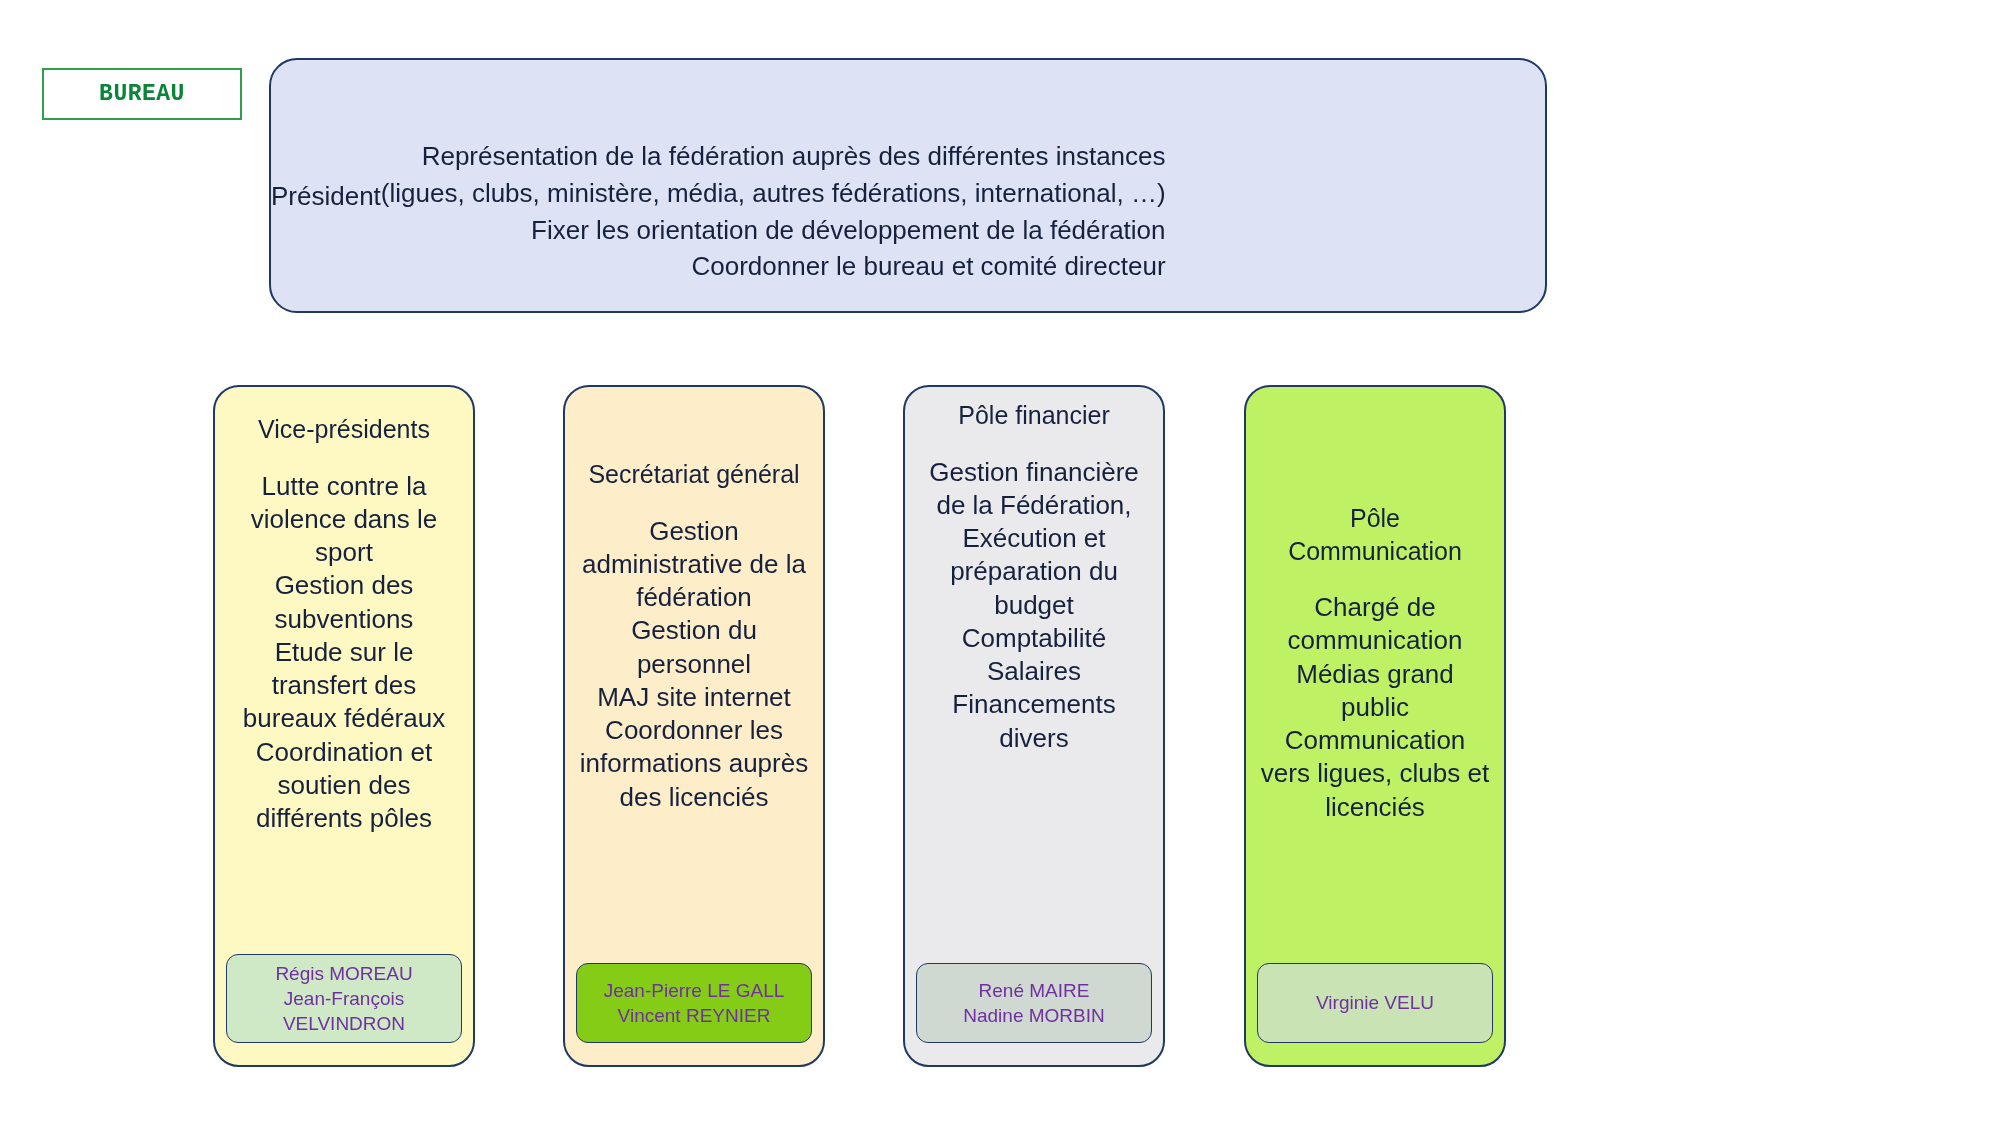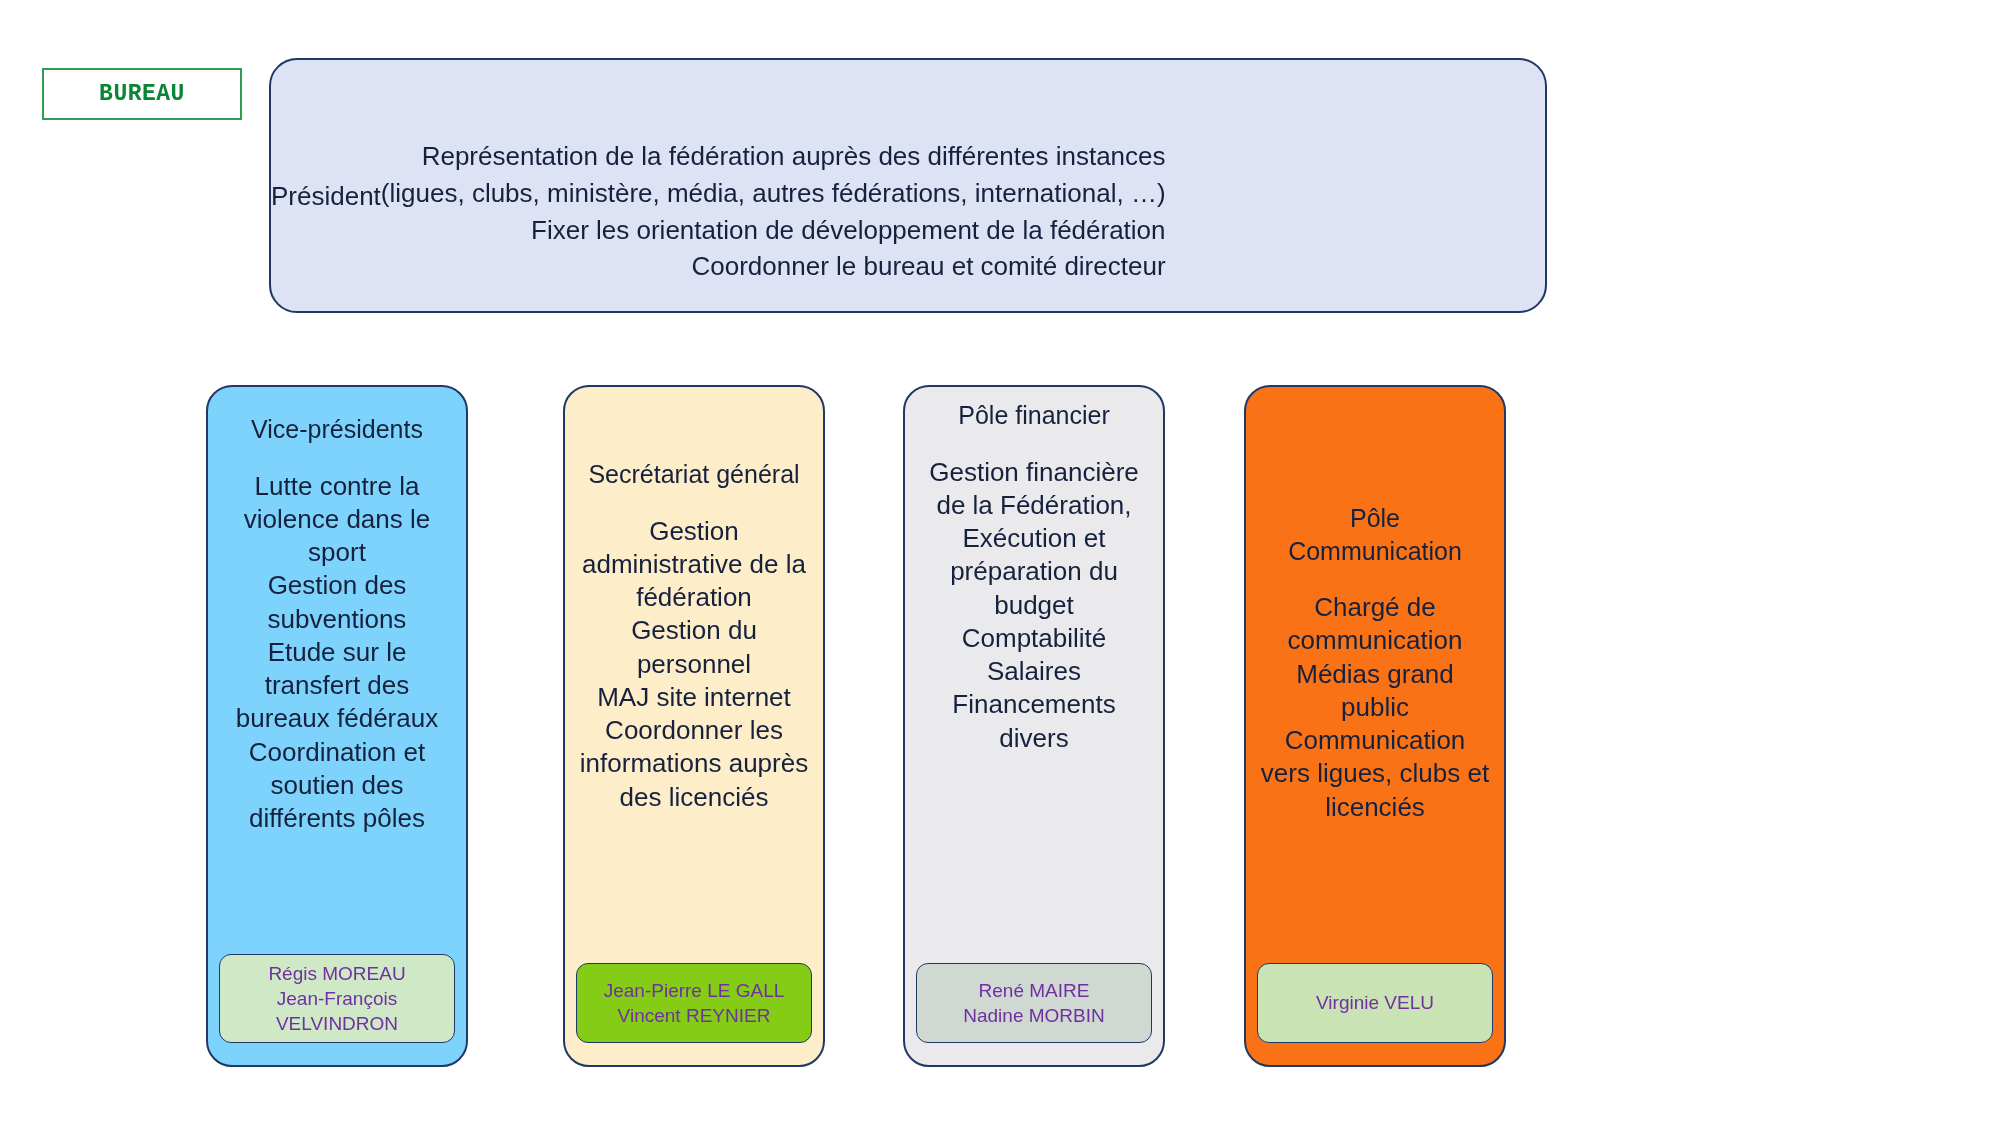--- a/index.html
+++ b/index.html
@@ -80,24 +80,24 @@
     width: 262px;
     height: 682px;
     border: 2px solid #1f3864;
     border-radius: 26px;
     box-sizing: border-box;
     display: flex;
     flex-direction: column;
     align-items: center;
     justify-content: flex-start;
   }
-  .col-0 { left: 206px; background: #7dd3fc; }
+  .col-0 { left: 213px; background: #fef9c3; }
   .col-1 { left: 563px; background: #fdedc9; }
   .col-2 { left: 903px; background: #eaeaec; }
-  .col-3 { left: 1244px; background: #f97316; justify-content: space-between; }
+  .col-3 { left: 1244px; background: #bef264; justify-content: space-between; }
   .col-4 { left: 1585px; background: #fbe3d3; }
 
   .col-inner {
     flex: 1;
     width: 100%;
     display: flex;
     flex-direction: column;
     align-items: center;
     justify-content: center;
     padding: 12px 14px 0 14px;

